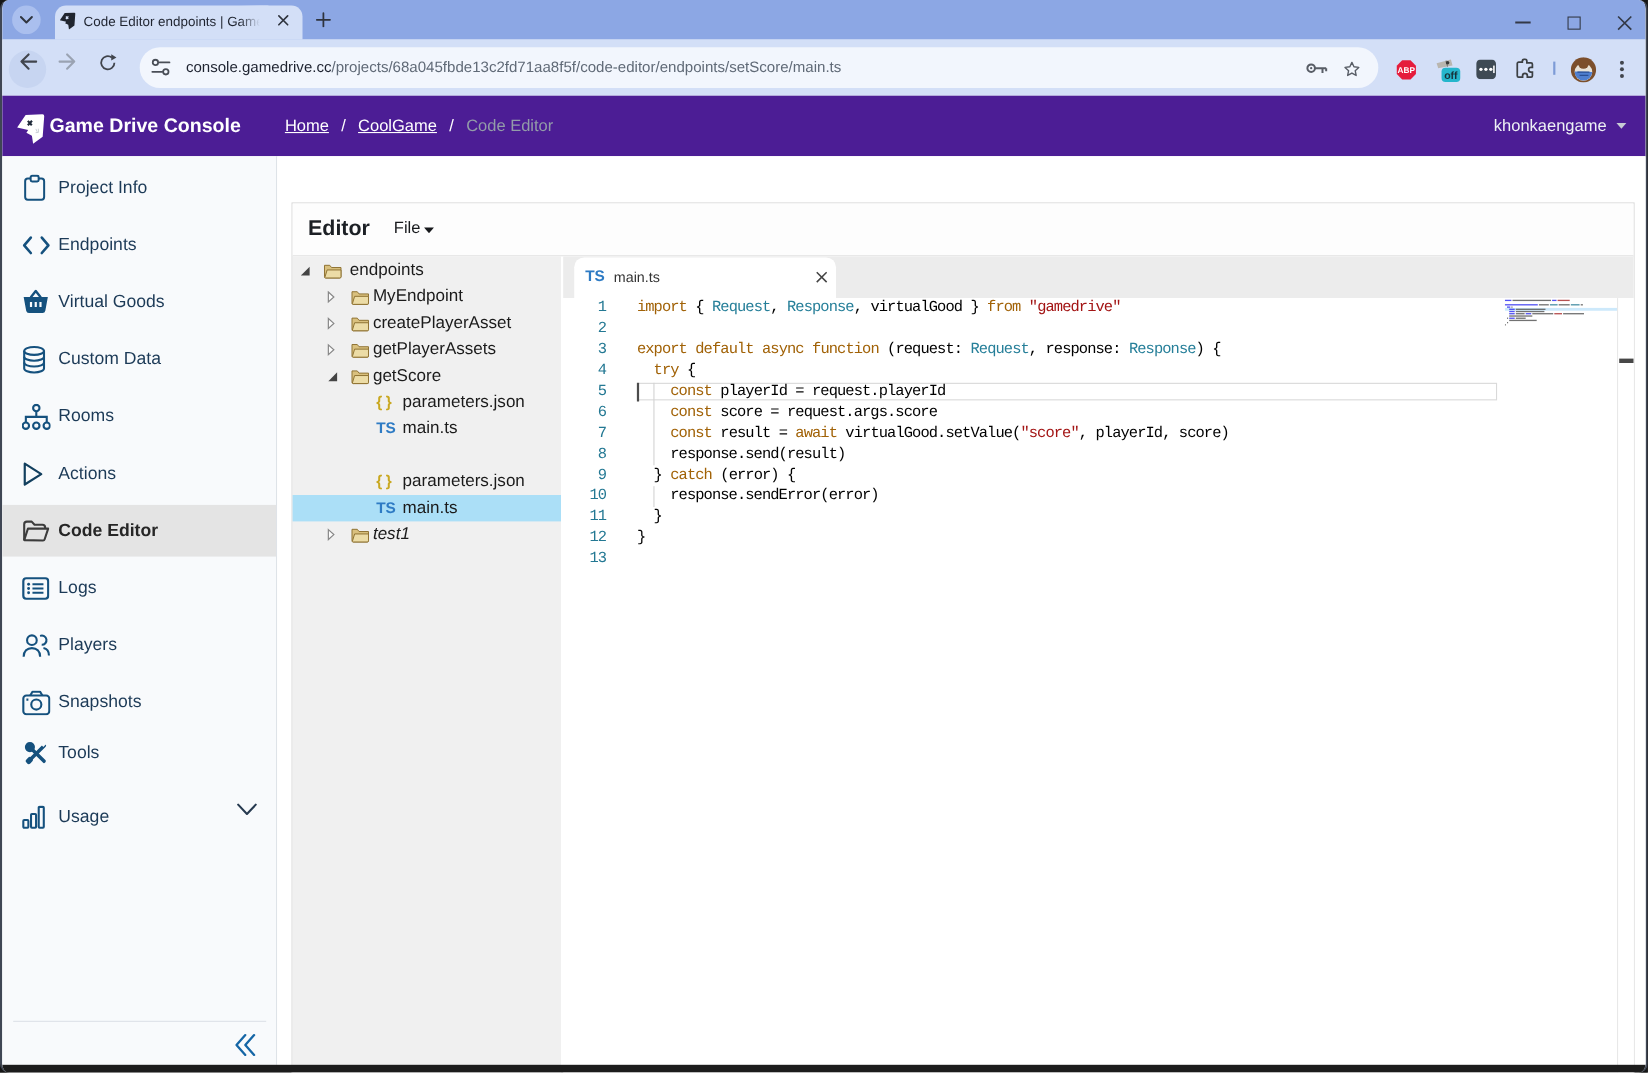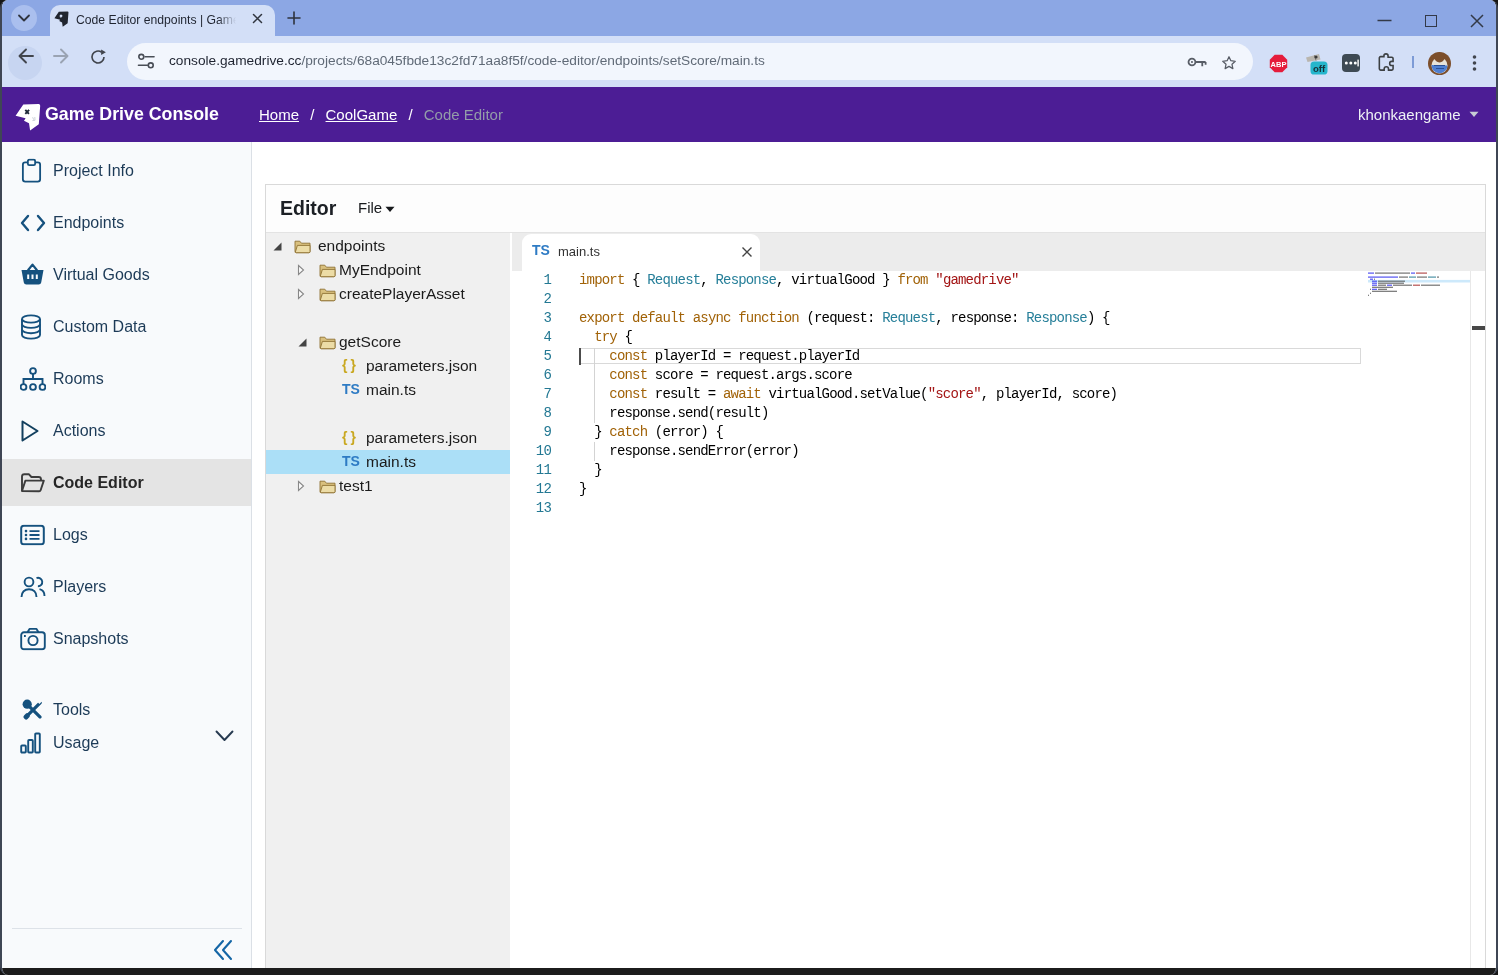--- a/index.html
+++ b/index.html
@@ -241,21 +241,21 @@
     </div>
     <div class="menu-item" style="top:473px;">
       <svg width="26" height="23" viewBox="0 0 26 23">
           <rect x="1.2" y="4.8" width="23.6" height="17" rx="2.8" fill="none" stroke="#15517e" stroke-width="1.9"></rect>
           <path d="M7.5 4.8 L9.5 1.4 H16.5 L18.5 4.8" fill="none" stroke="#15517e" stroke-width="1.9" stroke-linejoin="round"></path>
           <circle cx="13" cy="13" r="4.6" fill="none" stroke="#15517e" stroke-width="1.9"></circle>
           <path d="M4 8.5 h1.8" stroke="#15517e" stroke-width="1.9"></path>
         </svg>
       <span class="lbl">Snapshots</span>
     </div>
-    <div class="menu-item" style="top:544px;padding-left:12px;">
+    <div class="menu-item" style="top:519px;padding-left:12px;">
       <svg width="26" height="26" viewBox="0 0 26 26">
           <g fill="#15517e" transform="translate(13,13)">
             <g transform="rotate(45)">
               <rect x="-1.6" y="-11.8" width="3.2" height="20.5" rx="1.4"></rect>
               <rect x="-2.5" y="5.8" width="5" height="6.4" rx="2"></rect>
             </g>
             <g transform="rotate(-45)">
               <rect x="-1.6" y="-7" width="3.2" height="18.5" rx="1.4"></rect>
               <circle cx="0" cy="-8.2" r="4.6"></circle>
             </g>
@@ -310,20 +310,29 @@
           </div>
        <div class="trow" style="top:49px;">
             <svg class="col" style="left:31px;" viewBox="0 0 8 12">
               <path d="M1.5 1.5 L6.5 6 L1.5 10.5 Z" fill="#fcfcfc" stroke="#888" stroke-width="1.1"></path>
             </svg>
             <svg class="fold" style="left:53px;" viewBox="0 0 18 16">
               <use href="#fico"></use>
             </svg>
             <span class="txt" style="left:73px;">createPlayerAsset</span>
           </div>
+       <div class="trow" style="top:73px;">
+            <svg class="col" style="left:31px;" viewBox="0 0 8 12">
+              <path d="M1.5 1.5 L6.5 6 L1.5 10.5 Z" fill="#fcfcfc" stroke="#888" stroke-width="1.1"></path>
+            </svg>
+            <svg class="fold" style="left:53px;" viewBox="0 0 18 16">
+              <use href="#fico"></use>
+            </svg>
+            <span class="txt" style="left:73px;">getPlayerAssets</span>
+          </div>
        <div class="trow" style="top:97px;">
             <svg class="exp" style="left:31px;" viewBox="0 0 11 11">
               <polygon points="9.5,1.5 9.5,9.5 1.5,9.5" fill="#444"></polygon>
             </svg>
             <svg class="fold" style="left:53px;" viewBox="0 0 18 16">
               <use href="#fico"></use>
             </svg>
             <span class="txt" style="left:73px;">getScore</span>
           </div>
        <div class="trow" style="top:121px;">
@@ -342,21 +351,21 @@
             <span class="tsico" style="left:76px;">TS</span>
             <span class="txt" style="left:100px;">main.ts</span>
           </div>
        <div class="trow" style="top:241px;">
             <svg class="col" style="left:31px;" viewBox="0 0 8 12">
               <path d="M1.5 1.5 L6.5 6 L1.5 10.5 Z" fill="#fcfcfc" stroke="#888" stroke-width="1.1"></path>
             </svg>
             <svg class="fold" style="left:53px;" viewBox="0 0 18 16">
               <use href="#fico"></use>
             </svg>
-            <span class="txt" style="left:73px;">test1</span>
+            <span class="txt" style="left:73px;font-style:italic;">test1</span>
           </div>
      </div>
      <div id="editor">
        <div id="tabbar">
          <div class="abs" style="left:10px;top:1px;width:238px;height:37px;background:#fff;border-radius:9px 9px 0 0;"></div>
          <span class="abs" style="left:20px;top:9px;font-size:14px;font-weight:bold;color:#2e7bc4;">TS</span>
          <span class="abs" style="left:46px;top:11px;font-size:13px;color:#333;">main.ts</span>
          <svg class="abs" style="left:229px;top:13px" width="12" height="12" viewBox="0 0 12 12">
               <path d="M1.5 1.5 L10.5 10.5 M10.5 1.5 L1.5 10.5" stroke="#444" stroke-width="1.4"></path>
             </svg>

